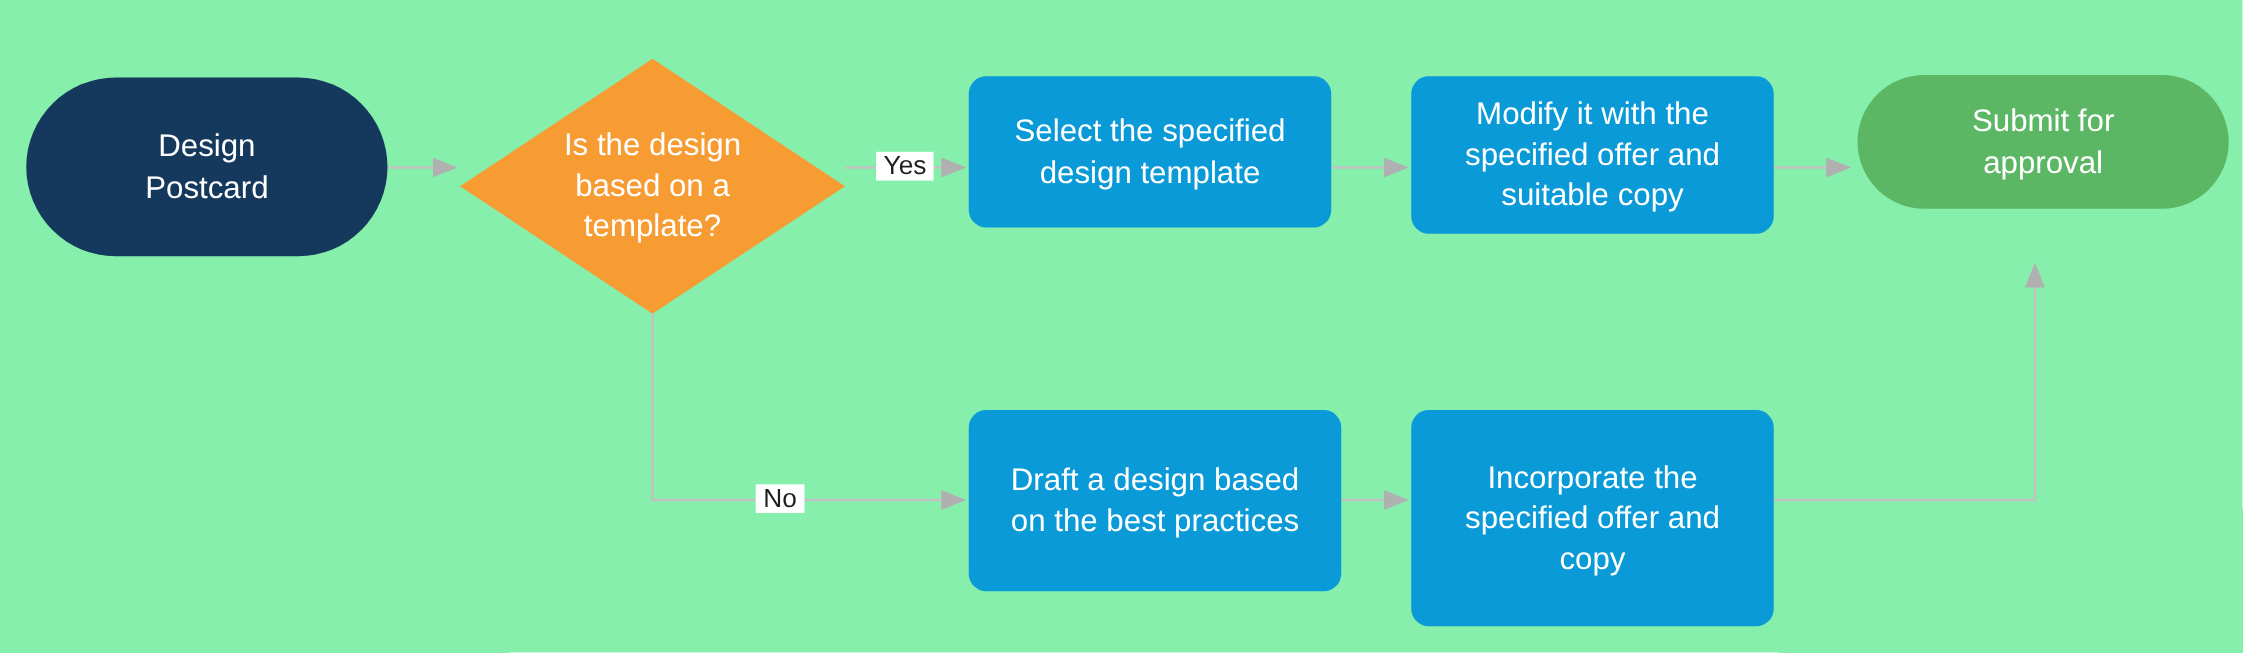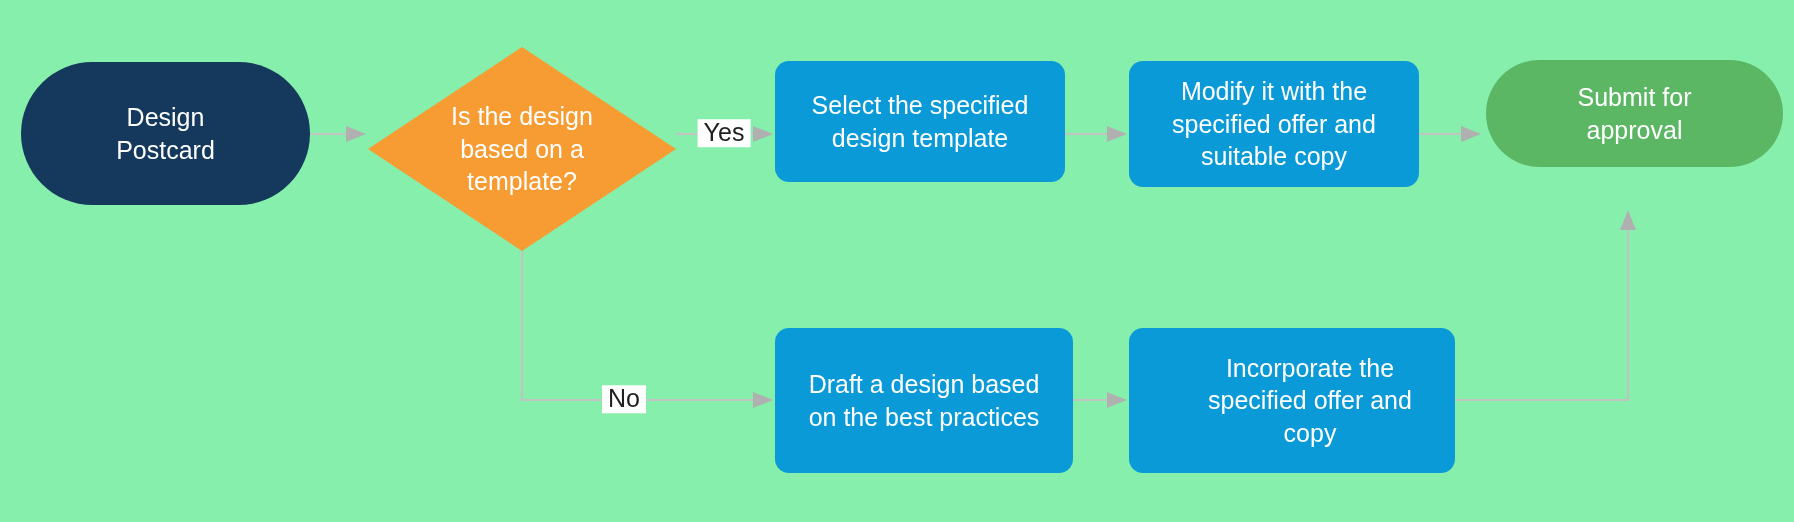--- a/index.html
+++ b/index.html
@@ -34,27 +34,27 @@
   .process{border-radius:14px;}
   .decision{
     clip-path:polygon(50% 0%, 100% 50%, 50% 100%, 0% 50%);
   }
   #n-start     {left:21px;   top:62px;  width:289px; height:143px;}
   #n-decision  {left:368px;  top:47px;  width:308px; height:204px;}
   #n-select    {left:775px;  top:61px;  width:290px; height:121px;}
   #n-modify    {left:1129px; top:61px;  width:290px; height:126px;}
   #n-end       {left:1486px; top:60px;  width:297px; height:107px;text-align:center;}
   #n-draft     {left:775px;  top:328px; width:298px; height:145px;}
-  #n-incorp    {left:1129px; top:328px; width:290px; height:145px;padding-left:36px;}
+  #n-incorp    {left:1129px; top:328px; width:290px; height:173px;}
   .edge-label{
     position:absolute;
     transform:translate(-50%,-50%);
     background:#ffffff;
     color:#1f1f1f;
-    font-size:25px;
+    font-size:21px;
     padding:0 6px;
     line-height:1.1;
   }
   #lbl-yes{left:724px; top:133px;}
   #lbl-no {left:624px; top:399px;}
 </style>
 </head>
 <body>
 
 <div class="canvas">

